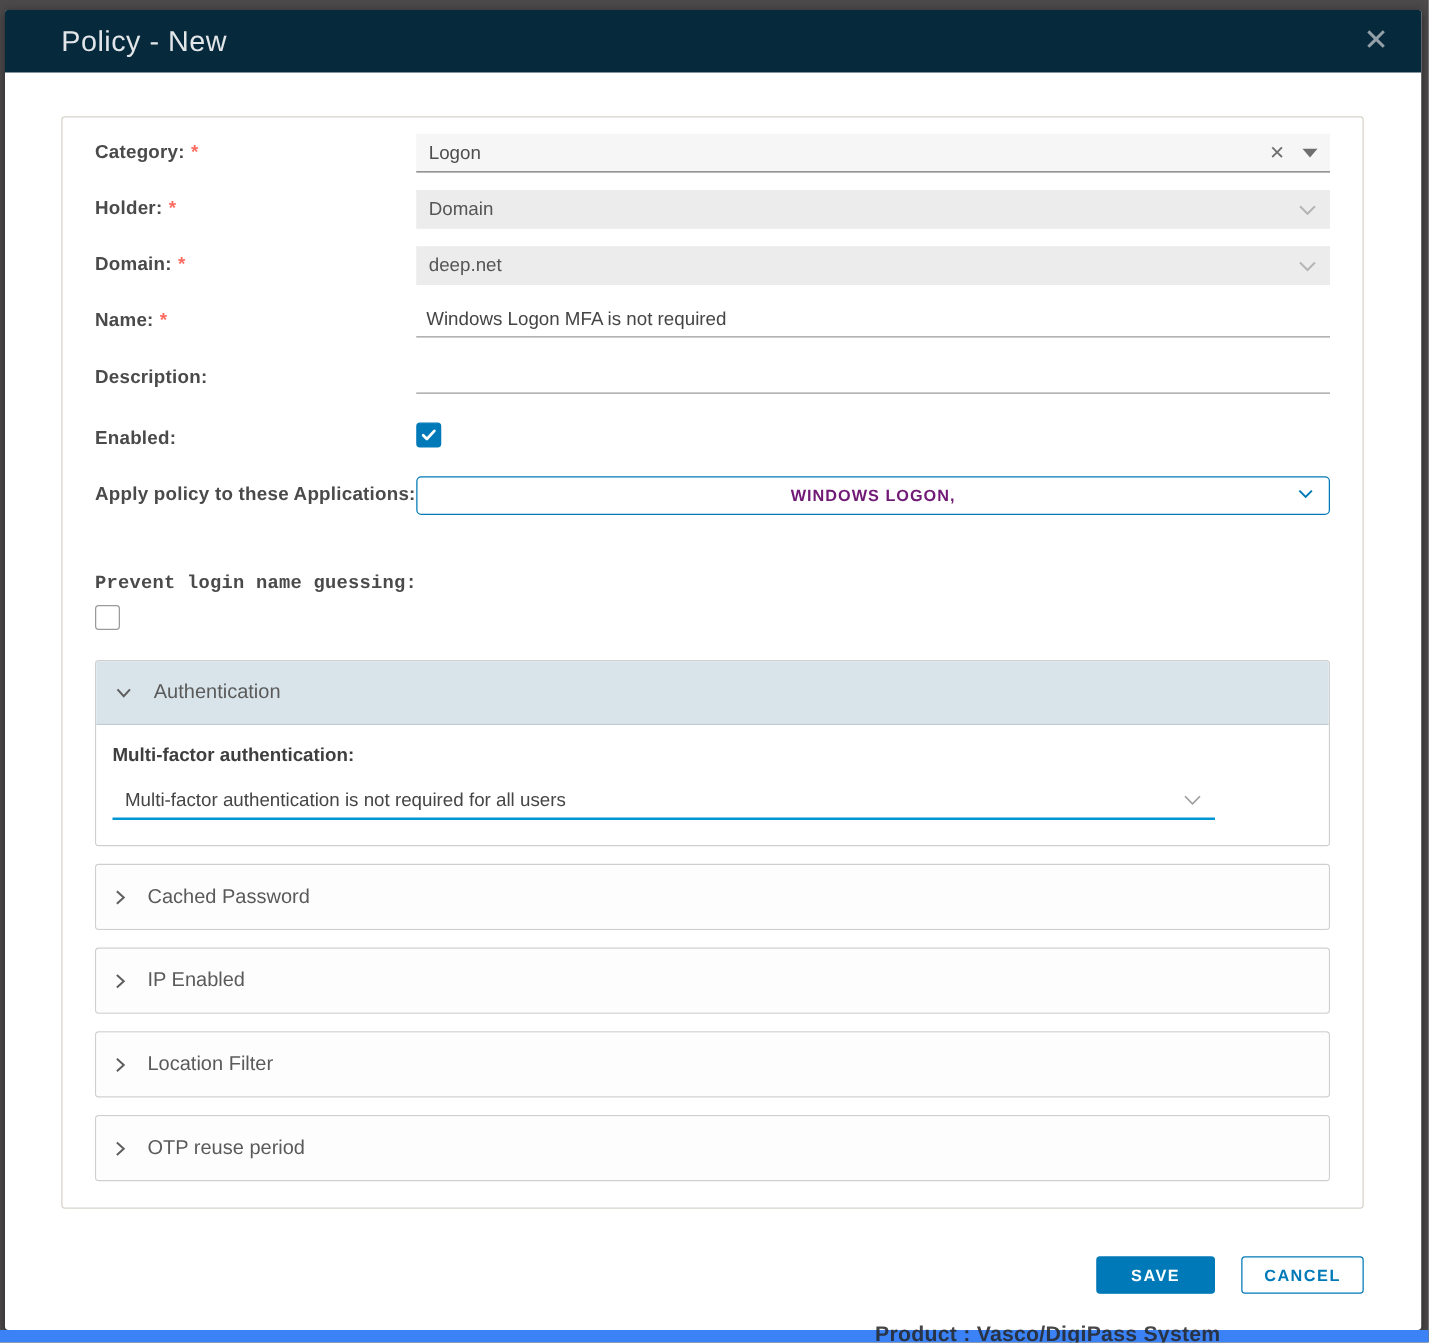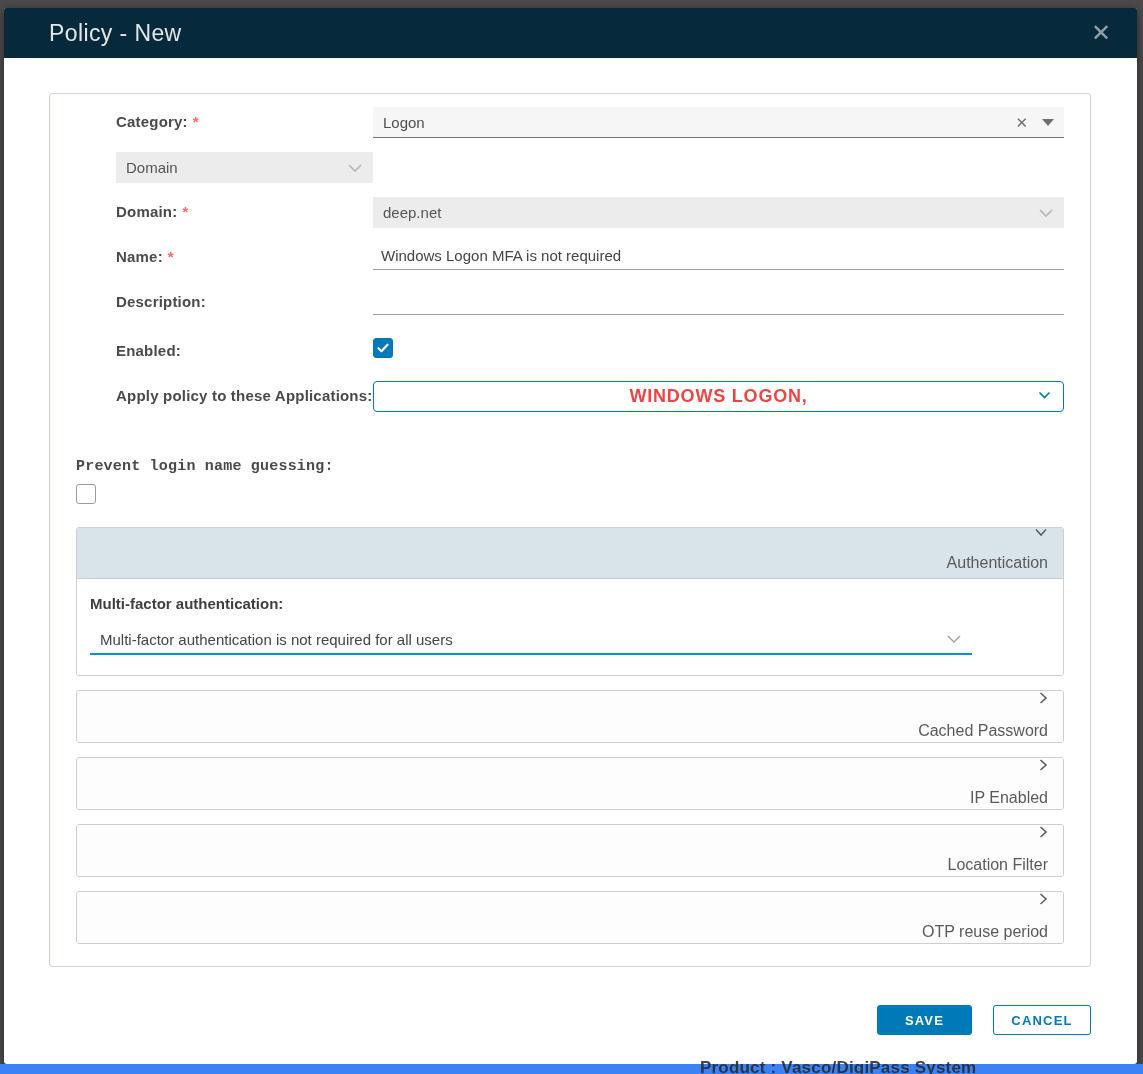--- a/index.html
+++ b/index.html
@@ -35,21 +35,20 @@
   .panel {
     margin:35px 46px 0 45px;
     border:1px solid #d8d2cb; border-radius:3px;
     padding:13px 26px 33px 26px;
     height:874px;
   }
 
   .row {
     display:grid; grid-template-columns:257px 1fr; align-items:start;
     margin-bottom:14px;
-    margin-left:40px;
   }
   .lbl {
     font-size:15px; font-weight:700; color:#4a4a4a; padding-top:6px; letter-spacing:.2px;
   }
   .req { color:#ff6b61; font-weight:700; margin-left:5px; }
 
   .field {
     height:31px; display:flex; align-items:center;
     font-size:15px; color:#4f4f4f; padding:0 10px;
     position:relative;
@@ -84,38 +83,38 @@
   .row-enabled { margin-bottom:22px; }
   .row-enabled .checkbox { margin-top:2px; }
 
   
   .apps-btn {
     height:31px; width:100%; border:1px solid #0079b8; border-radius:4px;
     background:#fff; display:flex; align-items:center; cursor:pointer;
     position:relative; padding:0 14px;
   }
   .apps-btn-text {
-    flex:1; text-align:center; color:#ef4444; font-size:18px; font-weight:700;
+    flex:1; text-align:center; color:#701a75; font-size:13px; font-weight:700;
     letter-spacing:.8px; text-transform:uppercase;
   }
   .apps-btn .chev { color:#0079b8; position:absolute; right:12px; top:9px; }
 
   
   .prevent-block { margin-top:46px; margin-bottom:19px; }
   .prevent-block .lbl { padding-top:0; margin-bottom:9px;font-family:Liberation Mono, monospace; }
 
   
   .accordion {
     border:1px solid #cfcfcf; border-radius:3px; margin-bottom:14px;
     background:#fdfdfd; overflow:hidden;
   }
   .acc-header {
-    height:51px; display:flex; align-items:flex-end; gap:17px;
+    height:51px; display:flex; align-items:center; gap:17px;
     padding:0 15px; cursor:pointer;
-    font-size:16px; color:#5a5a5a; background:#fdfdfd;flex-direction:column;
+    font-size:16px; color:#5a5a5a; background:#fdfdfd;
   }
   .acc-header .acc-chev { color:#5e5e5e; display:flex; }
   .accordion.expanded .acc-header { background:#d9e4ea; border-bottom:1px solid #c3ced4; }
   .acc-body { background:#fff; padding:16px 13px 20px 13px; display:none; }
   .accordion.expanded .acc-body { display:block; }
 
   .mfa-label { font-size:15px; font-weight:700; color:#3f3f3f; margin-bottom:13px; }
   .mfa-select {
     height:30px; display:flex; align-items:center; font-size:15px; color:#454545;
     border-bottom:2px solid #0095d3; width:882px; max-width:100%;
@@ -165,20 +164,21 @@
       <div class="field combo-active">
         <span>Logon</span>
         <span class="combo-icons">
           <span class="clear-x">✕</span>
           <span class="tri-down"></span>
         </span>
       </div>
     </div>
 
     <div class="row">
+      <div class="lbl"><span>Holder:</span><span class="req">*</span></div>
       <div class="field combo-plain">
         <span>Domain</span>
         <span class="combo-icons">
             <span class="chev">
               <svg width="16" height="10" viewBox="0 0 16 10">
                 <path d="M2 2l6 6 6-6" fill="none" stroke="currentColor" stroke-width="1.6"></path>
               </svg>
             </span>
           </span>
       </div>

